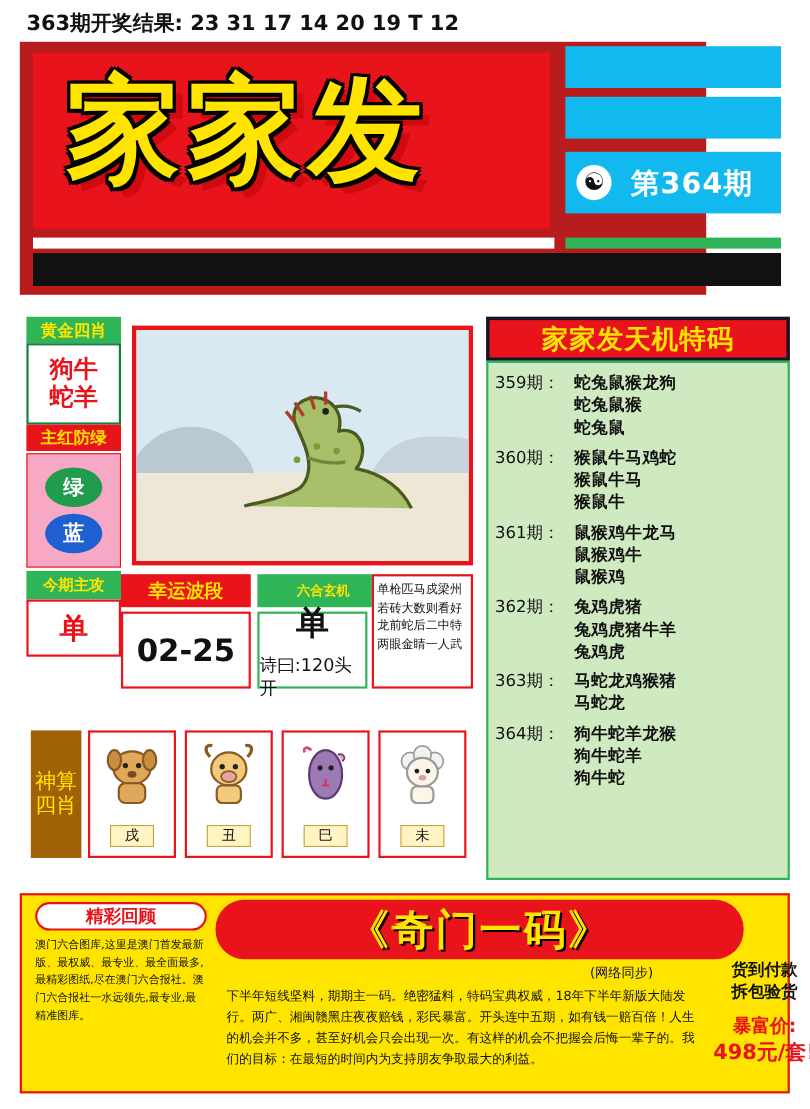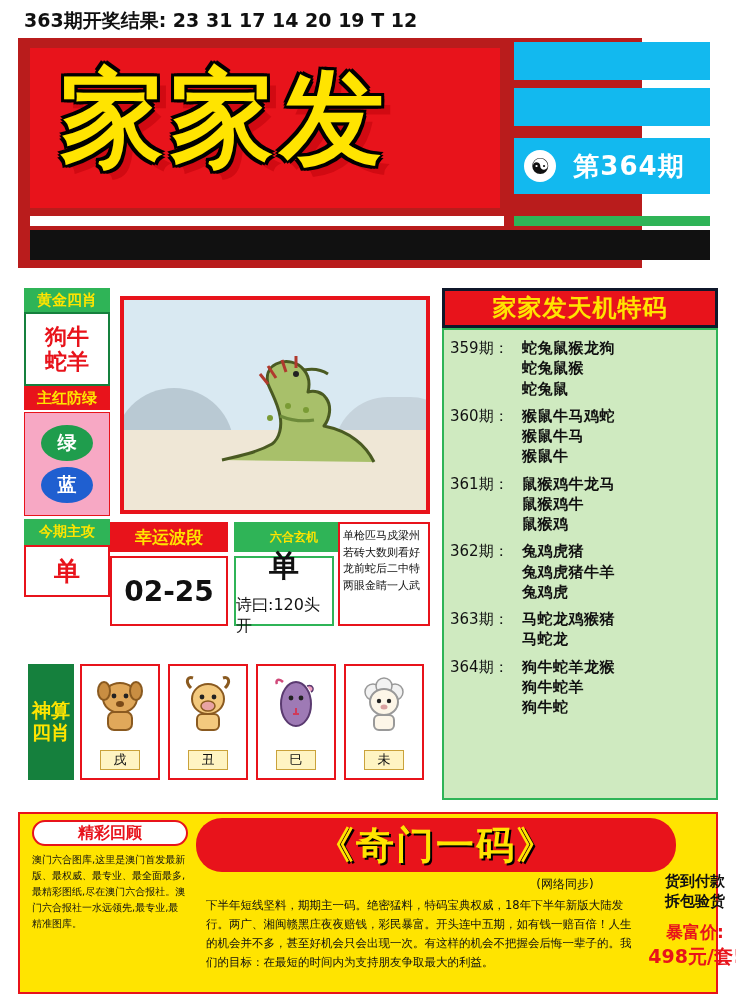--- a/index.html
+++ b/index.html
@@ -160,21 +160,21 @@
     padding:8px 6px 6px 6px;
   }
   .rc-row { display:flex; margin-bottom:7px; }
   .rc-issue { width:72px; font-size:15px; color:#111; padding-top:1px; white-space:nowrap; }
   .rc-lines { flex:1; }
   .rc-line { font-size:15px; font-weight:bold; color:#111; line-height:1.35; letter-spacing:0.5px; }
 
   
   .ss-title {
     position:absolute; left:28px; top:664px; width:46px; height:116px;
-    background:#15803d; color:#ffe400; font-size:19px; font-weight:bold;
+    background:#a16207; color:#ffe400; font-size:19px; font-weight:normal;
     display:flex; align-items:center; justify-content:center; text-align:center;
     line-height:1.15;
   }
   .ss-cards {
     position:absolute; left:80px; top:664px; width:348px; height:116px;
     display:flex; gap:8px;
   }
   .ss-card {
     width:80px; height:116px; background:#ffffff; border:2px solid #e8131b;
     position:relative; display:flex; flex-direction:column; align-items:center; justify-content:flex-end;

